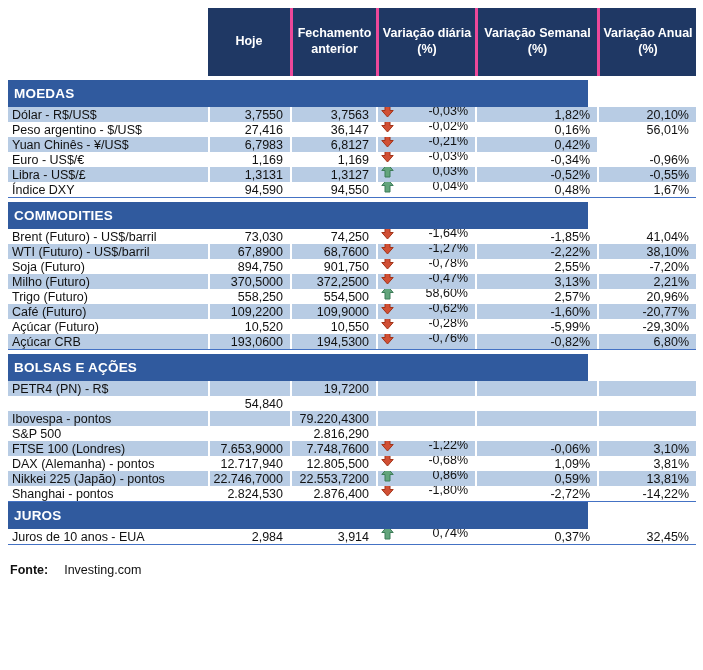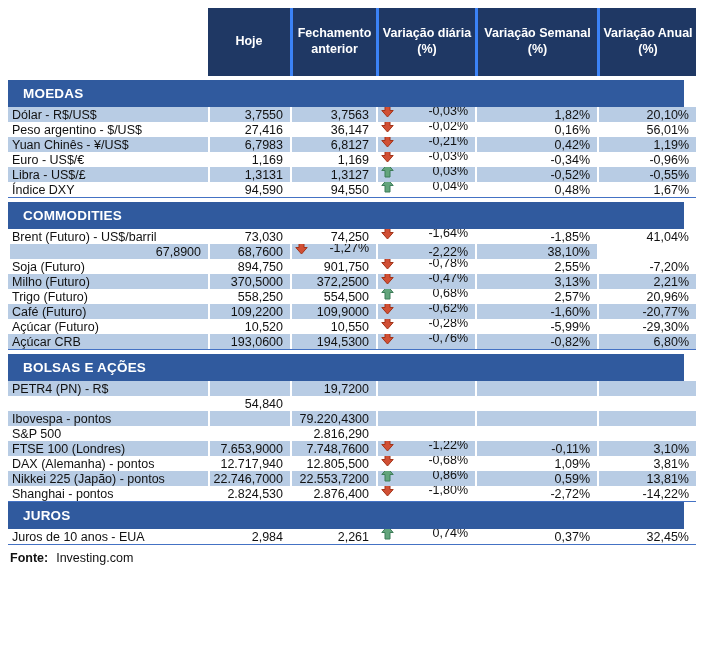--- a/index.html
+++ b/index.html
@@ -37,33 +37,33 @@
     font-weight: bold;
     font-size: 12.5px;
     line-height: 1.25;
     display: flex;
     align-items: center;
     justify-content: center;
     text-align: center;
     box-sizing: border-box;
     padding: 2px 3px;
   }
-  .header-cell.sep { border-left: 3px solid #3b82f6; }
+  .header-cell.sep { border-left: 3px solid #ec4899; }
   
   .band {
-    width: 676px;
+    width: 580px;
     height: 27px;
     background: var(--band-bg);
     color: #ffffff;
     font-weight: bold;
     font-size: 13.5px;
     letter-spacing: .2px;
     display: flex;
     align-items: center;
-    padding-left: 15px;
+    padding-left: 6px;
     box-sizing: border-box;
   }
   .band.gap-sm { margin-top: 4px; }
   .band.gap-lg { }
   
   .row { height: 15px; font-size: 12.5px; color: var(--text-color); }
   .row.section-end { border-bottom: 1px solid var(--section-border); }
   .cell {
     display: flex;
     align-items: center;
@@ -73,28 +73,28 @@
   }
   .row.shaded .cell { background: var(--shaded-row); }
   .cell.vcol { border-left: 2px solid #ffffff; }
   .cell.label { padding-left: 4px; }
   .cell.num { justify-content: flex-end; padding-right: 7px; }
   .cell.vd { justify-content: space-between; padding: 0 7px 8px 3px; }
   .cell.vd .arrow { display: flex; align-items: center; width: 14px; }
   .cell.vd .val { margin-left: auto; }
   
   .footer {
-    margin-top: 4px;
+    margin-top: 16px;
     padding-left: 2px;
     font-size: 12.5px;
     color: #111111;
     height: 18px;
     display: flex;
     align-items: center;
-    gap: 8px;
+    gap: 16px;
   }
   .footer .bold { font-weight: bold; }
 </style>
 </head>
 <body>
 
 <div class="sheet">
 
   <div class="grid-row header-row" id="header-row">
     <div class="header-spacer"></div>
@@ -144,21 +144,20 @@
         <div class="cell num vcol">6,8127</div>
         <div class="cell vd vcol">
           <span class="arrow">
             <svg width="13" height="15" viewBox="0 0 13 15">
               <path d="M4 1 h5 v6.5 h3.2 L6.5 14 L0.8 7.5 h3.2 Z" fill="#D14F34" stroke="#A23318" stroke-width="1" stroke-linejoin="round"></path>
             </svg>
           </span>
           <span class="val">-0,21%</span>
         </div>
         <div class="cell num vcol">0,42%</div>
-        <div class="cell num vcol">1,19%</div>
       </div>
       <div class="grid-row row">
         <div class="cell label">Euro - US$/€</div>
         <div class="cell num vcol">1,169</div>
         <div class="cell num vcol">1,169</div>
         <div class="cell vd vcol">
           <span class="arrow">
             <svg width="13" height="15" viewBox="0 0 13 15">
               <path d="M4 1 h5 v6.5 h3.2 L6.5 14 L0.8 7.5 h3.2 Z" fill="#D14F34" stroke="#A23318" stroke-width="1" stroke-linejoin="round"></path>
             </svg>
@@ -208,20 +207,21 @@
             <svg width="13" height="15" viewBox="0 0 13 15">
               <path d="M4 1 h5 v6.5 h3.2 L6.5 14 L0.8 7.5 h3.2 Z" fill="#D14F34" stroke="#A23318" stroke-width="1" stroke-linejoin="round"></path>
             </svg>
           </span>
           <span class="val">-1,64%</span>
         </div>
         <div class="cell num vcol">-1,85%</div>
         <div class="cell num vcol">41,04%</div>
       </div>
       <div class="grid-row row shaded">
+        <div class="cell label">WTI (Futuro) - US$/barril</div>
         <div class="cell num vcol">67,8900</div>
         <div class="cell num vcol">68,7600</div>
         <div class="cell vd vcol">
           <span class="arrow">
             <svg width="13" height="15" viewBox="0 0 13 15">
               <path d="M4 1 h5 v6.5 h3.2 L6.5 14 L0.8 7.5 h3.2 Z" fill="#D14F34" stroke="#A23318" stroke-width="1" stroke-linejoin="round"></path>
             </svg>
           </span>
           <span class="val">-1,27%</span>
         </div>
@@ -261,21 +261,21 @@
       <div class="grid-row row">
         <div class="cell label">Trigo (Futuro)</div>
         <div class="cell num vcol">558,250</div>
         <div class="cell num vcol">554,500</div>
         <div class="cell vd vcol">
           <span class="arrow">
             <svg width="13" height="15" viewBox="0 0 13 15">
               <path d="M4 14 h5 V7.5 h3.2 L6.5 1 L0.8 7.5 h3.2 Z" fill="#63A57C" stroke="#3D7C59" stroke-width="1" stroke-linejoin="round"></path>
             </svg>
           </span>
-          <span class="val">0,68%</span>
+          <span class="val">58,60%</span>
         </div>
         <div class="cell num vcol">2,57%</div>
         <div class="cell num vcol">20,96%</div>
       </div>
       <div class="grid-row row shaded">
         <div class="cell label">Café (Futuro)</div>
         <div class="cell num vcol">109,2200</div>
         <div class="cell num vcol">109,9000</div>
         <div class="cell vd vcol">
           <span class="arrow">
@@ -367,21 +367,21 @@
         <div class="cell num vcol">7.653,9000</div>
         <div class="cell num vcol">7.748,7600</div>
         <div class="cell vd vcol">
           <span class="arrow">
             <svg width="13" height="15" viewBox="0 0 13 15">
               <path d="M4 1 h5 v6.5 h3.2 L6.5 14 L0.8 7.5 h3.2 Z" fill="#D14F34" stroke="#A23318" stroke-width="1" stroke-linejoin="round"></path>
             </svg>
           </span>
           <span class="val">-1,22%</span>
         </div>
-        <div class="cell num vcol">-0,11%</div>
+        <div class="cell num vcol">-0,06%</div>
         <div class="cell num vcol">3,10%</div>
       </div>
       <div class="grid-row row">
         <div class="cell label">DAX (Alemanha) - pontos</div>
         <div class="cell num vcol">12.717,940</div>
         <div class="cell num vcol">12.805,500</div>
         <div class="cell vd vcol">
           <span class="arrow">
             <svg width="13" height="15" viewBox="0 0 13 15">
               <path d="M4 1 h5 v6.5 h3.2 L6.5 14 L0.8 7.5 h3.2 Z" fill="#D14F34" stroke="#A23318" stroke-width="1" stroke-linejoin="round"></path>
@@ -419,21 +419,21 @@
           </span>
           <span class="val">-1,80%</span>
         </div>
         <div class="cell num vcol">-2,72%</div>
         <div class="cell num vcol">-14,22%</div>
       </div>
       <div class="band gap-lg">JUROS</div>
       <div class="grid-row row section-end">
         <div class="cell label">Juros de 10 anos - EUA</div>
         <div class="cell num vcol">2,984</div>
-        <div class="cell num vcol">2,261</div>
+        <div class="cell num vcol">3,914</div>
         <div class="cell vd vcol">
           <span class="arrow">
             <svg width="13" height="15" viewBox="0 0 13 15">
               <path d="M4 14 h5 V7.5 h3.2 L6.5 1 L0.8 7.5 h3.2 Z" fill="#63A57C" stroke="#3D7C59" stroke-width="1" stroke-linejoin="round"></path>
             </svg>
           </span>
           <span class="val">0,74%</span>
         </div>
         <div class="cell num vcol">0,37%</div>
         <div class="cell num vcol">32,45%</div>

